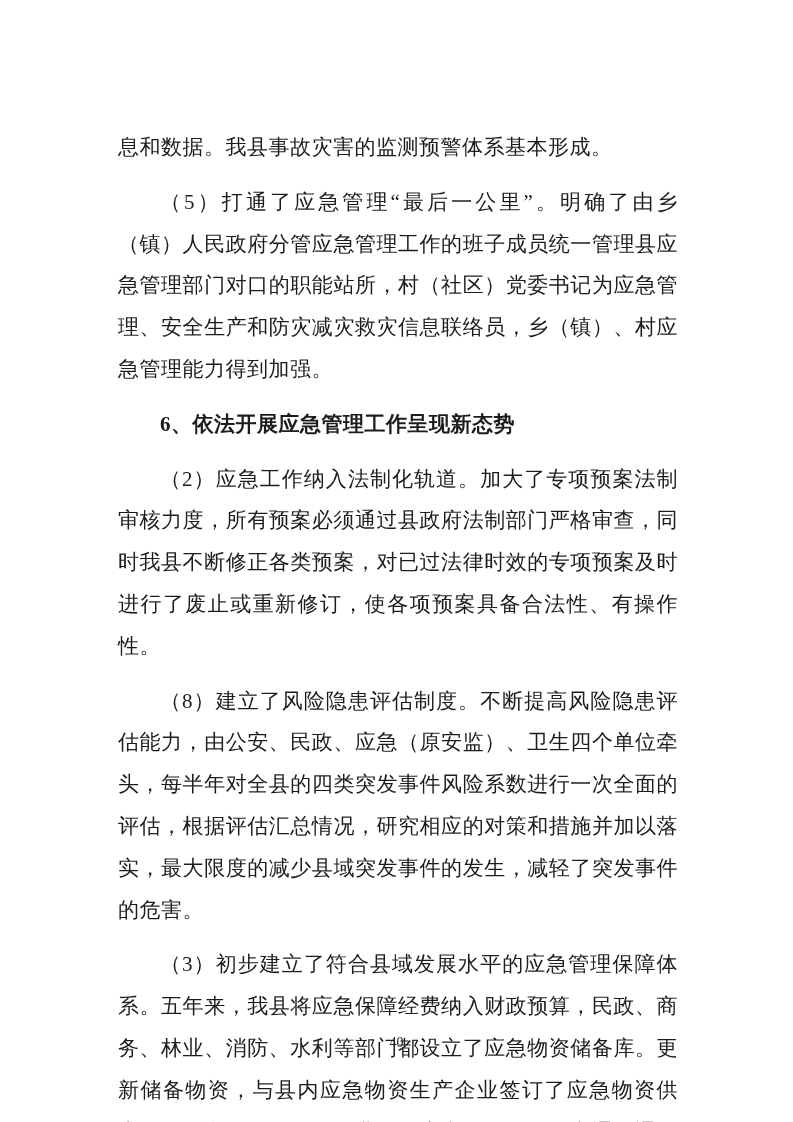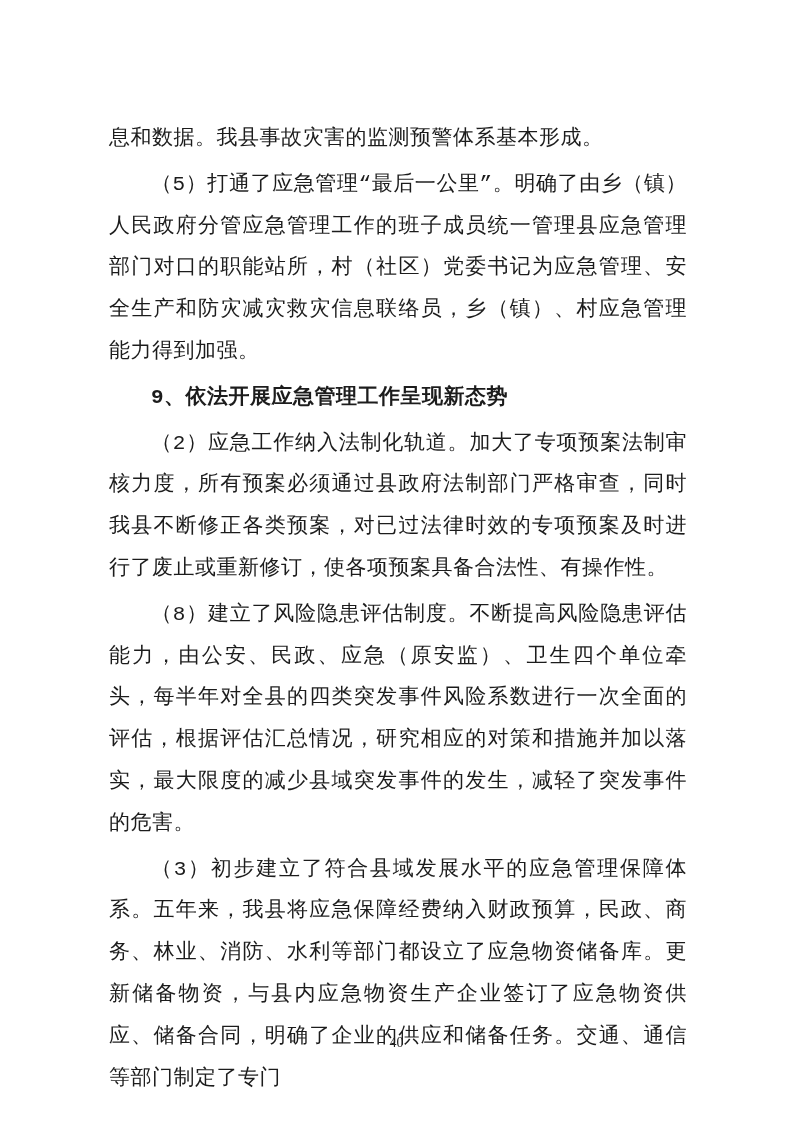--- a/index.html
+++ b/index.html
@@ -21,24 +21,23 @@
     top: 114px;
     width: 586px;
     color: #1c1c1c;
     font-size: 21px;
     line-height: 41.8px;
     text-align: justify;
     text-justify: inter-ideograph;
     letter-spacing: 0.5px;
   }
   .content p {
-    margin: 4px;
+    margin: 13px;
     padding: 0;
     text-indent: 2em;
-    font-family: Liberation Mono, monospace;
   }
   .content p.continued {
     text-indent: 0;
   }
   .content p.heading {
     font-weight: bold;
     text-indent: 2em;
   }
   .page-footer {
     position: absolute;
@@ -51,19 +50,19 @@
     font-family: "Liberation Serif", "DejaVu Serif", serif;
   }
 </style>
 </head>
 <body>
 
 <div class="page">
   <div class="content">
     <p class="continued">息和数据。我县事故灾害的监测预警体系基本形成。</p>
     <p>（5）打通了应急管理“最后一公里”。明确了由乡（镇）人民政府分管应急管理工作的班子成员统一管理县应急管理部门对口的职能站所，村（社区）党委书记为应急管理、安全生产和防灾减灾救灾信息联络员，乡（镇）、村应急管理能力得到加强。</p>
-    <p class="heading">9、依法开展应急管理工作呈现新态势</p>
+    <p class="heading">6、依法开展应急管理工作呈现新态势</p>
     <p>（2）应急工作纳入法制化轨道。加大了专项预案法制审核力度，所有预案必须通过县政府法制部门严格审查，同时我县不断修正各类预案，对已过法律时效的专项预案及时进行了废止或重新修订，使各项预案具备合法性、有操作性。</p>
     <p>（8）建立了风险隐患评估制度。不断提高风险隐患评估能力，由公安、民政、应急（原安监）、卫生四个单位牵头，每半年对全县的四类突发事件风险系数进行一次全面的评估，根据评估汇总情况，研究相应的对策和措施并加以落实，最大限度的减少县域突发事件的发生，减轻了突发事件的危害。</p>
     <p>（3）初步建立了符合县域发展水平的应急管理保障体系。五年来，我县将应急保障经费纳入财政预算，民政、商务、林业、消防、水利等部门都设立了应急物资储备库。更新储备物资，与县内应急物资生产企业签订了应急物资供应、储备合同，明确了企业的供应和储备任务。交通、通信等部门制定了专门</p>
   </div>
   <div class="page-footer">40</div>
 </div>
 
 </body></html>

